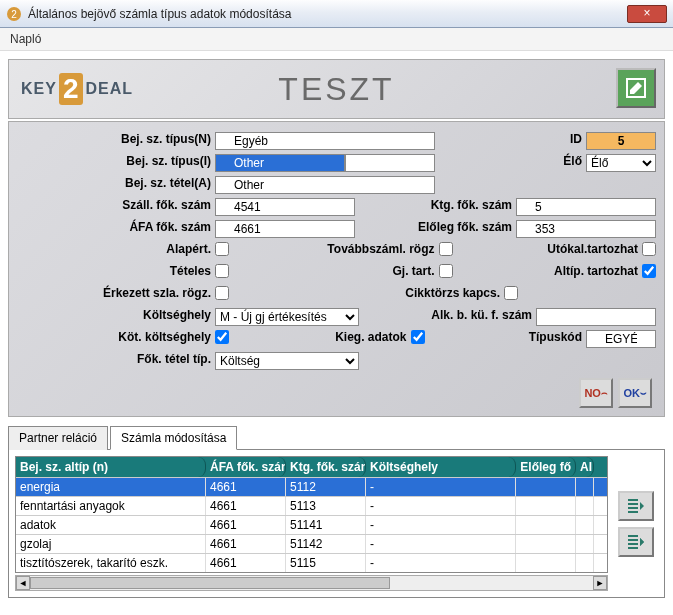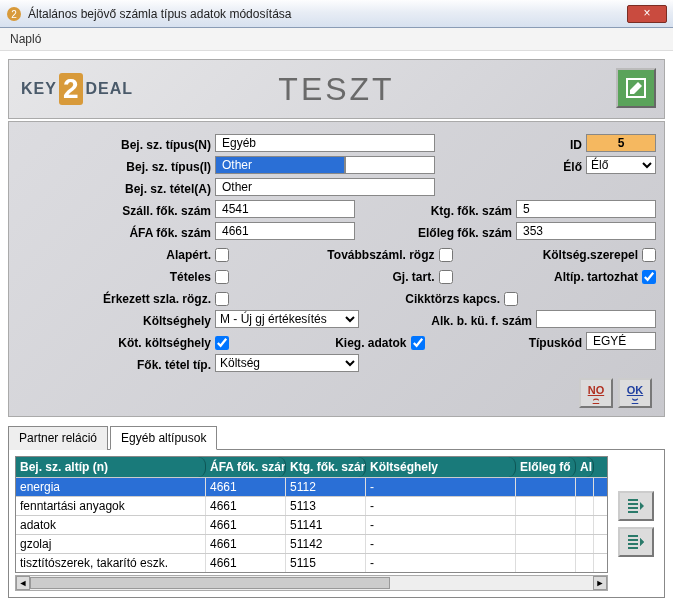--- a/index.html
+++ b/index.html
@@ -16,50 +16,50 @@
 .content { padding: 8px; }
 
 .header-panel { position: relative; height: 60px; background: linear-gradient(135deg, #e6e6e8, #cfcfd4); border: 1px solid #aaa; display: flex; align-items: center; }
 .logo { margin-left: 12px; font-weight: bold; font-size: 16px; color: #4a5a6a; letter-spacing: 1px; display: flex; align-items: center; }
 .logo-2 { background: #d89a3a; color: #fff; font-size: 28px; padding: 0 4px; margin: 0 2px; border-radius: 3px; font-weight: bold; }
 .teszt { position: absolute; left: 50%; transform: translateX(-50%); font-size: 32px; color: #6a6a6a; font-family: Liberation Sans, sans-serif; letter-spacing: 3px; }
 .edit-btn { position: absolute; right: 8px; top: 8px; width: 40px; height: 40px; background: #5aa35a; border: 2px outset #bbb; display: flex; align-items: center; justify-content: center; }
 .edit-btn svg { width: 24px; height: 24px; }
 
 .form-panel { background: linear-gradient(135deg, #dcdce0, #c9c9ce); border: 1px solid #aaa; padding: 10px 8px 8px; margin-top: 2px; }
-.form-row { display: flex; align-items: flex-end; margin-bottom: 2px; min-height: 20px; }
+.form-row { display: flex; align-items: flex-start; margin-bottom: 2px; min-height: 20px; }
 .lbl { text-align: right; font-weight: bold; font-size: 12px; padding-right: 4px; color: #000; }
 .lbl.w1 { width: 198px; }
 .lbl.w2 { width: 110px; }
 .lbl.w3 { width: 90px; }
-.txt { border: 1px solid #888; background: #fff; padding: 1px 6px; font-size: 12px; height: 18px; font-family: Arial; }
+.txt { border: 1px solid #888; background: #fff; padding: 1px 18px; font-size: 12px; height: 18px; font-family: Arial; }
 .txt.sel { background: #2a6fd6; color: #fff; }
 .txt.orange { background: #f5b860; text-align: center; font-weight: bold; }
 .sel-box { border: 1px solid #888; background: #fff; font-size: 12px; height: 18px; font-family: Arial; }
 .chk { width: 14px; height: 14px; }
 .spacer { flex: 1; }
 
 .btn-panel { text-align: right; margin-top: 6px; padding-right: 4px; }
-.btn-no, .btn-ok { width: 34px; height: 30px; border: 2px outset #ccc; background: #dcdcdc; font-weight: bold; font-size: 11px; display: inline-flex; flex-direction: column; align-items: center; justify-content: center; margin-left: 2px; vertical-align: top; text-decoration: underline; }
+.btn-no, .btn-ok { width: 34px; height: 30px; border: 2px outset #ccc; background: #dcdcdc; font-weight: bold; font-size: 11px; display: inline-flex; flex-direction: row; align-items: center; justify-content: center; margin-left: 2px; vertical-align: top; }
 .btn-no { color: #b03020; }
 .btn-ok { color: #2040a0; }
 .arc { font-size: 10px; line-height: 6px; }
 
 .tabs { margin-top: 8px; border-bottom: 1px solid #888; display: flex; }
 .tab { padding: 4px 10px; border: 1px solid #888; border-bottom: none; background: #eee; font-size: 12px; margin-right: 2px; position: relative; top: 1px; }
 .tab.active { background: #fff; border-bottom: 1px solid #fff; }
 
 .grid-wrap { border: 1px solid #888; border-top: none; padding: 6px; display: flex; }
 .grid { flex: 1; border: 1px solid #888; }
 .grid-head { display: flex; background: #197a7a; color: #fff; font-weight: bold; font-size: 12px; }
 .grid-head > div { padding: 3px 4px; border-right: 1px solid #0e5555; overflow: hidden; white-space: nowrap; border-radius: 8px; }
 .grid-body .grid-row { display: flex; background: #fff; border-top: 1px solid #ccc; font-size: 12px; }
 .grid-body .grid-row.sel { background: #2a6fd6; color: #fff; }
 .grid-body .grid-row > div { padding: 2px 4px; border-right: 1px solid #ddd; overflow: hidden; white-space: nowrap; }
-.c1 { width: 190px; } .c2 { width: 80px; } .c3 { width: 80px; } .c4 { width: 150px; } .c5 { width: 60px; } .c6 { width: 18px; }
+.c1 { width: 190px; } .c2 { width: 80px; } .c3 { width: 80px; } .c4 { width: 150px; } .c5 { width: 60px; text-align: right; } .c6 { width: 18px; }
 
 .grid-side { width: 50px; display: flex; flex-direction: column; justify-content: center; align-items: center; gap: 6px; padding-left: 6px; }
 .side-btn { width: 36px; height: 30px; border: 2px outset #ccc; background: #dcdcdc; display: flex; align-items: center; justify-content: center; }
 
 .hscroll { height: 16px; background: #eee; border: 1px solid #aaa; margin-top: 2px; position: relative; }
 .hscroll-thumb { position: absolute; left: 14px; top: 1px; height: 12px; width: 360px; background: #ccc; border: 1px solid #999; }
 .hscroll-btn { position: absolute; top: 0; width: 14px; height: 14px; background: #ddd; border: 1px solid #999; text-align: center; font-size: 9px; line-height: 12px; }
 .hscroll-btn.l { left: 0; } .hscroll-btn.r { right: 0; }
 </style>
 </head>
@@ -128,21 +128,21 @@
       <span class="lbl w2">Előleg fők. szám</span>
       <input class="txt" style="width: 140px;" value="353">
     </div>
     <div class="form-row">
       <span class="lbl w1">Alapért.</span>
       <input type="checkbox" class="chk" style="">
       <div class="spacer"></div>
       <span class="lbl" style="width:130px">Továbbszáml. rögz</span>
       <input type="checkbox" class="chk" style="">
       <div class="spacer"></div>
-      <span class="lbl" style="width:110px">Költség.szerepel</span>
+      <span class="lbl" style="width:110px">Utókal.tartozhat</span>
       <input type="checkbox" class="chk" style="">
     </div>
     <div class="form-row">
       <span class="lbl w1">Tételes</span>
       <input type="checkbox" class="chk" style="">
       <div class="spacer"></div>
       <span class="lbl" style="width:130px">Gj. tart.</span>
       <input type="checkbox" class="chk" style="">
       <div class="spacer"></div>
       <span class="lbl" style="width:110px">Altíp. tartozhat</span>
@@ -185,21 +185,21 @@
         </button>
       <button class="btn-ok">
           <span>OK</span>
           <span class="arc">⌣</span>
         </button>
     </div>
   </div>
 
   <div class="tabs">
     <div class="tab">Partner reláció</div>
-    <div class="tab active">Egyéb altípusok</div>
+    <div class="tab active">Számla módosítása</div>
   </div>
 
   <div class="grid-wrap">
     <div style="flex:1">
       <div class="grid">
         <div class="grid-head">
           <div class="c1">Bej. sz. altíp (n)</div>
           <div class="c2">ÁFA fők. szán</div>
           <div class="c3">Ktg. fők. szán</div>
           <div class="c4">Költséghely</div>

